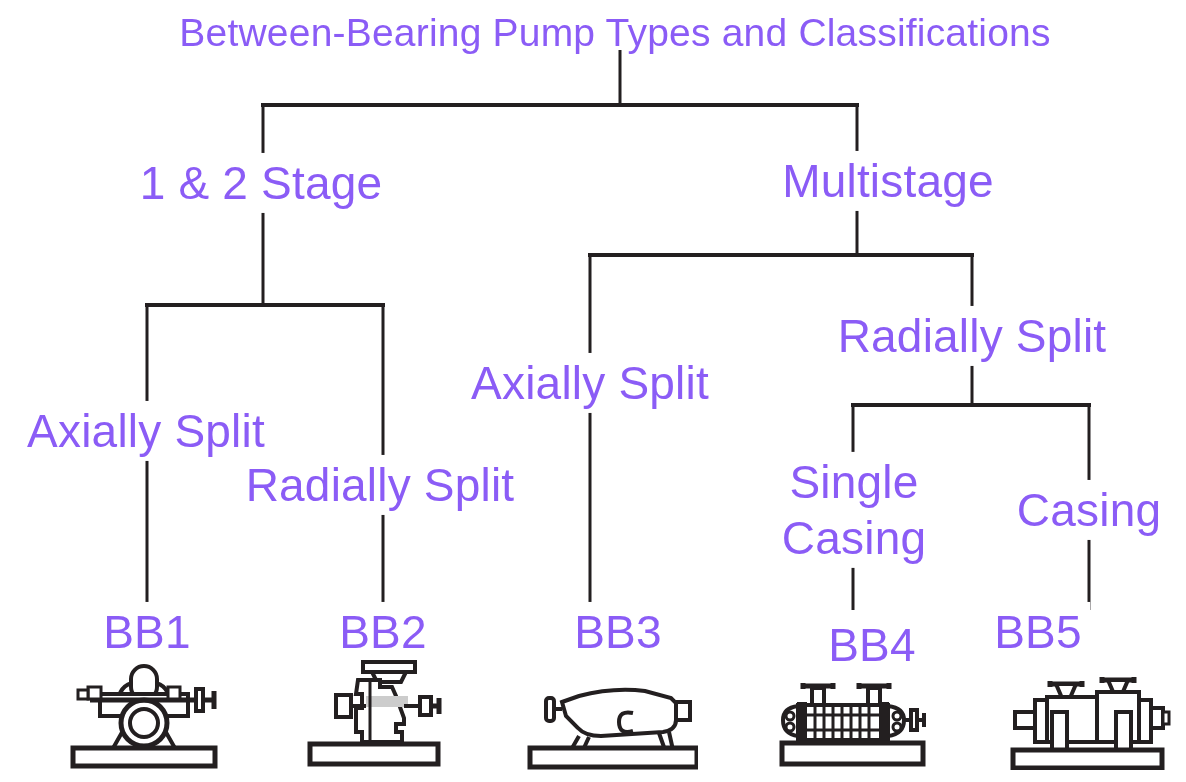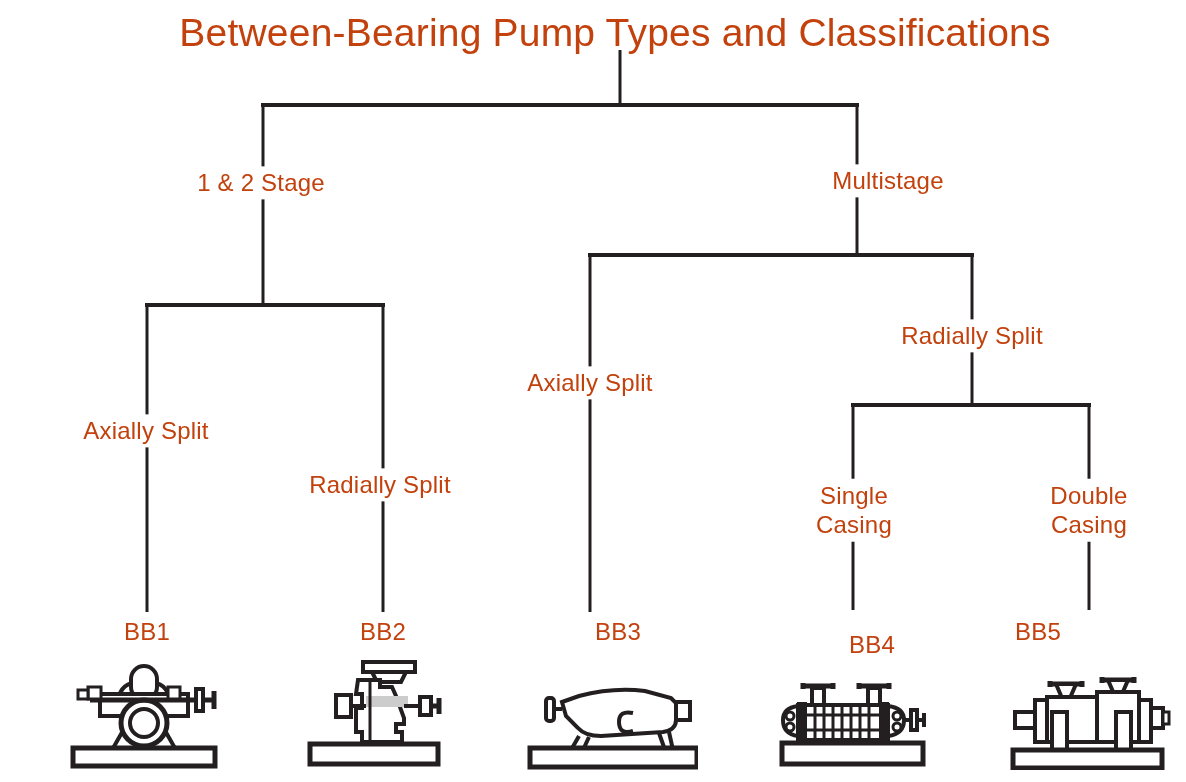--- a/index.html
+++ b/index.html
@@ -1,29 +1,29 @@
 <!DOCTYPE html>
 <html><head>
 <meta charset="utf-8">
 <style>
   html,body{margin:0;padding:0;background:#ffffff;}
   #figure{
     position:relative;
     width:1186px;height:782px;
     background:#ffffff;
     font-family:"Liberation Sans", sans-serif;
-    color:#c2410c;
+    color:#8b5cf6;
     overflow:hidden;
   }
   #connectors{position:absolute;left:0;top:0;z-index:1;}
   .node-label{
     position:absolute;
     transform:translate(-50%,-50%);
     background:#ffffff;
-    font-size:24px;
+    font-size:46px;
     line-height:1.22;
     white-space:nowrap;
     padding:2px 8px;
     text-align:center;
     z-index:2;
     letter-spacing:0.2px;
   }
   .node-label .ln{display:block;}
   #title{
     position:absolute;
@@ -65,21 +65,20 @@
   <div class="node-label" style="left:856px;top:181px;margin-left:32px;">Multistage</div>
   <div class="node-label" style="left:146px;top:431px;">Axially Split</div>
   <div class="node-label" style="left:380px;top:485px;">Radially Split</div>
   <div class="node-label" style="left:590px;top:383px;">Axially Split</div>
   <div class="node-label" style="left:972px;top:336px;">Radially Split</div>
   <div class="node-label" style="left:854px;top:510px;">
     <span class="ln">Single</span>
     <span class="ln">Casing</span>
   </div>
   <div class="node-label" style="left:1089px;top:510px;">
-    <span class="ln">Double</span>
     <span class="ln">Casing</span>
   </div>
 
   <div class="node-label" style="left:147px;top:632px;">BB1</div>
   <div class="node-label" style="left:383px;top:632px;">BB2</div>
   <div class="node-label" style="left:618px;top:632px;">BB3</div>
   <div class="node-label" style="left:860px;top:645px;margin-left:12px;">BB4</div>
   <div class="node-label" style="left:1038px;top:632px;">BB5</div>
 
   <svg class="pump" style="left:68px;top:658px;" width="152" height="112" viewBox="0 0 152 112">

